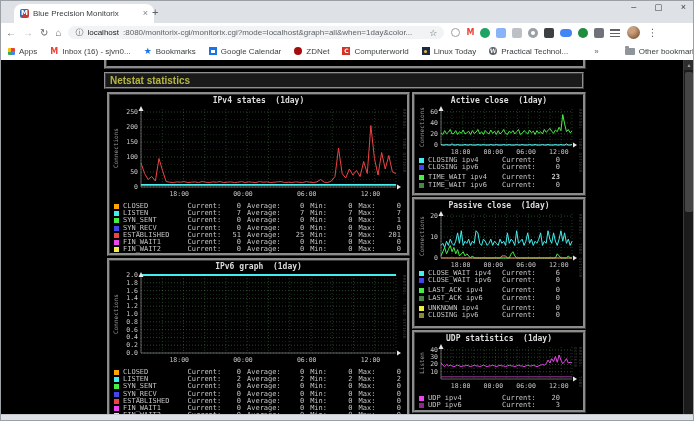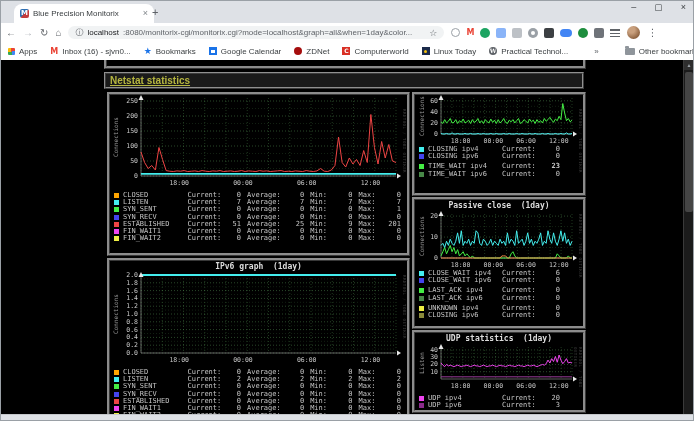--- a/index.html
+++ b/index.html
@@ -52,21 +52,21 @@
   .bi-lt{background:#1b2a4a;position:relative;}
   .bi-lt:after{content:"";position:absolute;left:2.5px;top:2.5px;width:3px;height:3px;border-radius:50%;background:#f4c20d;}
   .bi-wp{border-radius:50%;background:#5f6368;color:#fff;font:bold 6px "DejaVu Serif",serif;text-align:center;line-height:8px;}
 
   
   .page{position:absolute;top:60px;left:0;width:684px;height:355px;background:#000;overflow:hidden;}
   .prevbox{position:absolute;left:104px;top:0px;width:476px;height:6px;background:#000;
        border:3px ridge #8c8c8c;border-top:none;}
   .secthdr{position:absolute;left:104px;top:12px;width:472px;height:12px;background:#1a1a1a;
        border:2px ridge #909090;color:#b6b640;font:bold 10px/12px "Liberation Sans",sans-serif;
-       padding:1px 0 0 4px;text-decoration:underline;}
+       padding:1px 0 0 4px;}
   .gbox{position:absolute;background:#000;border:3px ridge #8c8c8c;overflow:hidden;}
   #c0{left:107px;top:32px;width:297px;height:158px;}
   #c1{left:107px;top:198px;width:297px;height:160px;}
   #c2{left:412px;top:32px;width:168px;height:98px;}
   #c3{left:412px;top:137px;width:168px;height:126px;}
   #c4{left:412px;top:270px;width:168px;height:77px;}
   .gtitle{text-align:center;font:bold 8px/11px "DejaVu Sans Mono",monospace;color:#ddd;height:11px;white-space:pre;}
   .gbox svg{display:block;margin:0 auto;}
   .legend{padding:1px 0 0 4px;font:7px/7.2px "DejaVu Sans Mono",monospace;color:#c4c4c4;}
   #c4 .legend{padding-top:5px;}
@@ -176,20 +176,21 @@
     <span class="folder"></span>
     <span>Other bookmarks</span>
   </span>
 </div>
 
 <div class="page">
   <div class="prevbox"></div>
   <div class="secthdr">Netstat statistics</div>
 
   <div class="gbox" id="c0">
+    <div class="gtitle">IPv4 states  (1day)</div>
     <div class="wm">RRDTOOL / TOBI OETIKER</div>
   <svg width="295" height="96">
         <line x1="30" y1="3" x2="30" y2="81" stroke="rgba(90,160,90,.35)" stroke-dasharray="1,2"></line>
         <line x1="51.25" y1="3" x2="51.25" y2="81" stroke="rgba(90,160,90,.35)" stroke-dasharray="1,2"></line>
         <line x1="72.5" y1="3" x2="72.5" y2="81" stroke="rgba(90,160,90,.35)" stroke-dasharray="1,2"></line>
         <line x1="93.75" y1="3" x2="93.75" y2="81" stroke="rgba(90,160,90,.35)" stroke-dasharray="1,2"></line>
         <line x1="115" y1="3" x2="115" y2="81" stroke="rgba(90,160,90,.35)" stroke-dasharray="1,2"></line>
         <line x1="136.25" y1="3" x2="136.25" y2="81" stroke="rgba(90,160,90,.35)" stroke-dasharray="1,2"></line>
         <line x1="157.5" y1="3" x2="157.5" y2="81" stroke="rgba(90,160,90,.35)" stroke-dasharray="1,2"></line>
         <line x1="178.75" y1="3" x2="178.75" y2="81" stroke="rgba(90,160,90,.35)" stroke-dasharray="1,2"></line>
@@ -455,20 +456,21 @@
           <span class="slbl" style="width: 42px;">Average:</span>
           <span class="sval" style="width: 20px;">0</span>
           <span class="slbl" style="width: 26px;">Min:</span>
           <span class="sval" style="width: 20px;">0</span>
           <span class="slbl" style="width: 26px;">Max:</span>
           <span class="sval" style="width: 20px;">0</span>
         </div>
       </div>
     </div>
   <div class="gbox" id="c2">
+    <div class="gtitle">Active close  (1day)</div>
     <div class="wm">RRDTOOL / TOBI OETIKER</div>
   <svg width="164" height="50">
         <line x1="24" y1="3" x2="24" y2="39" stroke="rgba(90,160,90,.35)" stroke-dasharray="1,2"></line>
         <line x1="34.916666666666664" y1="3" x2="34.916666666666664" y2="39" stroke="rgba(90,160,90,.35)" stroke-dasharray="1,2"></line>
         <line x1="45.83333333333333" y1="3" x2="45.83333333333333" y2="39" stroke="rgba(90,160,90,.35)" stroke-dasharray="1,2"></line>
         <line x1="56.75" y1="3" x2="56.75" y2="39" stroke="rgba(90,160,90,.35)" stroke-dasharray="1,2"></line>
         <line x1="67.66666666666666" y1="3" x2="67.66666666666666" y2="39" stroke="rgba(90,160,90,.35)" stroke-dasharray="1,2"></line>
         <line x1="78.58333333333334" y1="3" x2="78.58333333333334" y2="39" stroke="rgba(90,160,90,.35)" stroke-dasharray="1,2"></line>
         <line x1="89.5" y1="3" x2="89.5" y2="39" stroke="rgba(90,160,90,.35)" stroke-dasharray="1,2"></line>
         <line x1="100.41666666666667" y1="3" x2="100.41666666666667" y2="39" stroke="rgba(90,160,90,.35)" stroke-dasharray="1,2"></line>

